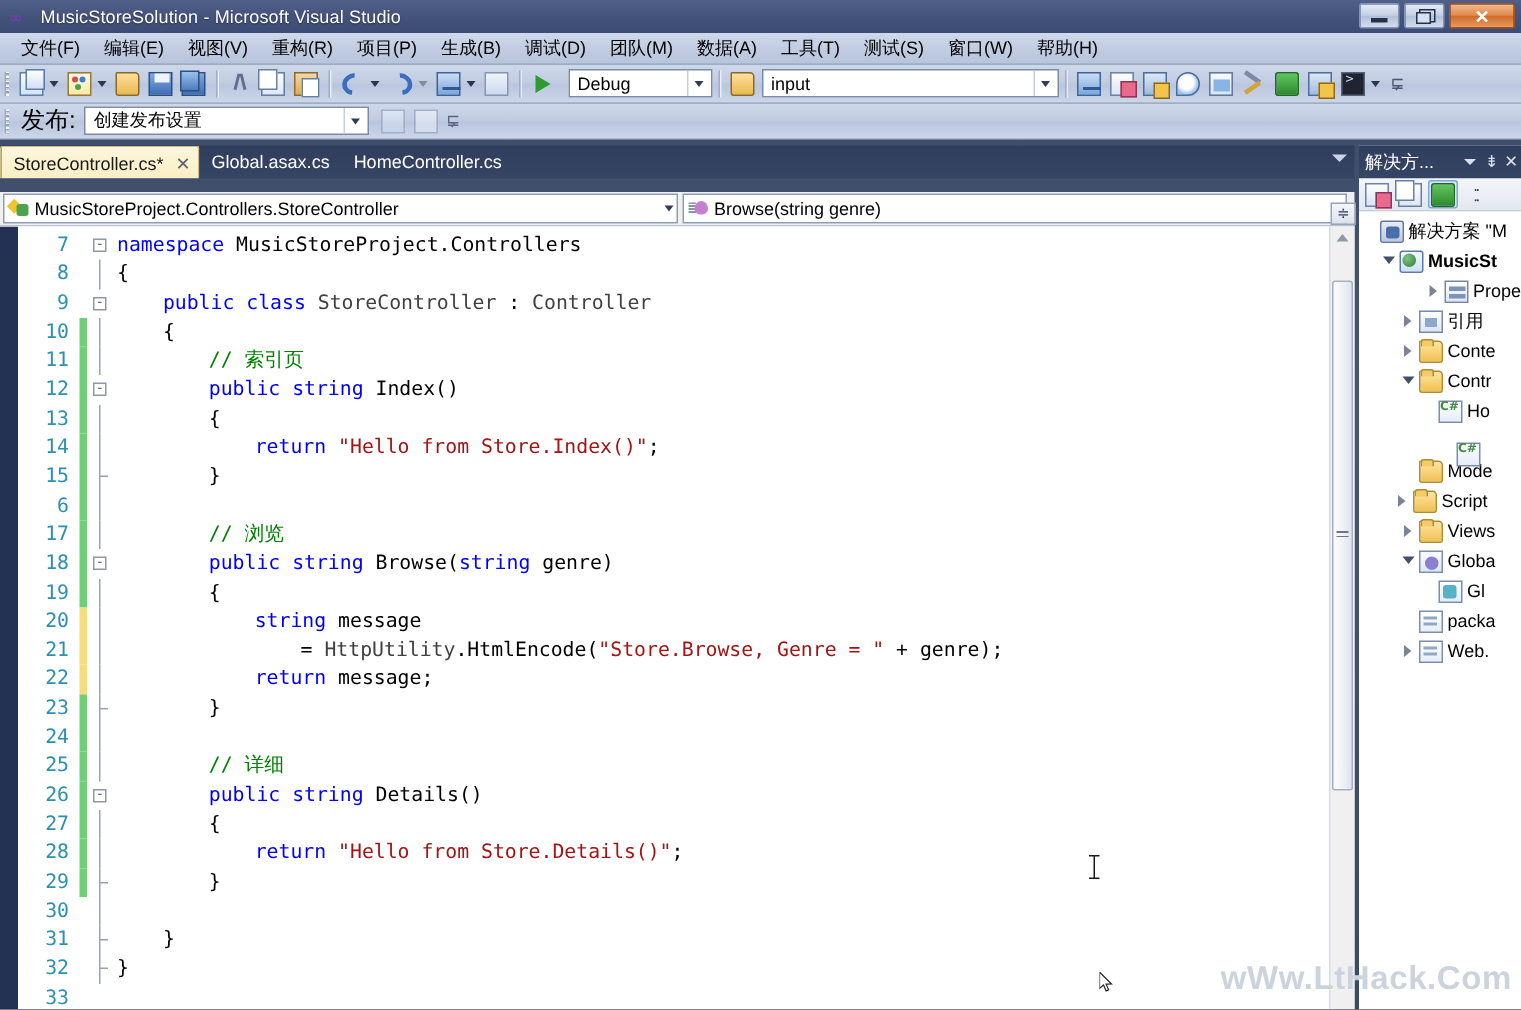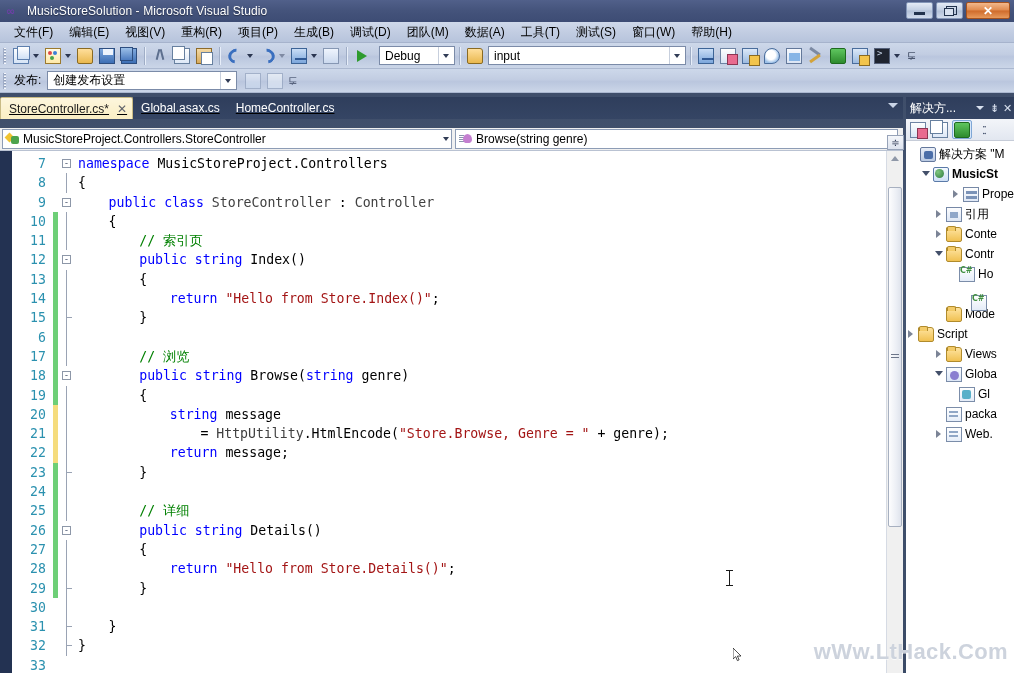--- a/index.html
+++ b/index.html
@@ -97,21 +97,21 @@
     font-size:12px; color:#000; padding:0 2px 0 5px;
   }
   .combo .arrow {
     width:14px;height:17px;display:flex;align-items:center;justify-content:center;
     border-left:1px solid #c7cfdd;
   }
   .combo .arrow i {
     width:0;height:0;border-left:3.5px solid transparent;border-right:3.5px solid transparent;
     border-top:4px solid #313c55; display:block;
   }
-  .pub-label { font-size:12px;color:#000;margin:0 6px 0 4px;white-space:nowrap; }
+  .pub-label { font-size:16px;color:#000;margin:0 6px 0 4px;white-space:nowrap; }
   .run-tri { width:0;height:0;border-top:6px solid transparent;border-bottom:6px solid transparent;border-left:10px solid #2e9b2e; }
 
   
   .ic { width:16px;height:16px;position:relative;display:block; }
   .ic-page { background:linear-gradient(180deg,#fbfdff,#d6e4f6); border:1px solid #5d7fae; }
   .ic-page:after{content:"";position:absolute;left:3px;top:-3px;width:11px;height:12px;background:linear-gradient(180deg,#ffffff,#cfe0f5);border:1px solid #5d7fae;}
   .ic-proj { background:linear-gradient(180deg,#fffbe8,#ffe9a8); border:1px solid #9b7a2e; }
   .ic-proj:after{content:"";position:absolute;left:2px;top:2px;width:4px;height:4px;background:#e04848;border-radius:50%;box-shadow:5px 0 0 #3d7fd6, 2px 5px 0 #49a349;}
   .ic-open { background:linear-gradient(180deg,#ffdf9c,#e9b84f); border:1px solid #8a6a22; border-radius:1px 3px 2px 2px; }
   .ic-save { background:linear-gradient(180deg,#7fa8dd,#3d6fb5); border:1px solid #2d4e80; }
@@ -147,21 +147,21 @@
   .ic-term { background:#1f2430; border:1px solid #55617a; }
   .ic-term:after{content:">";position:absolute;left:2px;top:-1px;color:#c9d6ea;font-size:9px;font-family:"DejaVu Sans Mono",monospace;}
   .ic-find { background:radial-gradient(circle at 6px 6px,#ffffff 40%,#9cc0e8 70%); border:1px solid #4a6d9c; border-radius:50% 50% 50% 0; }
   .ic-pubarrow { background:linear-gradient(180deg,#eef4fd,#c8d8ee); border:1px solid #8596b3; opacity:.55;}
   .ic-pubedit { background:linear-gradient(180deg,#fbfdff,#dde8f7); border:1px solid #8596b3; opacity:.55;}
 
   
   .tabstrip {
     position:absolute; left:0; top:97px; width:903px; height:22px;
     background: linear-gradient(180deg,#2f3e5c 0%, #354564 100%);
-    display:flex; align-items:flex-end;text-decoration:underline;
+    display:flex; align-items:flex-end;
   }
   .tab {
     height:22px; display:flex;align-items:center; padding:0 8px;
     font-size:12px; color:#ffffff; white-space:nowrap;
   }
   .tab.active {
     background: linear-gradient(180deg,#fdf6dd 0%, #faeec3 100%);
     color:#1a1a1a; border:1px solid #c9bb85; border-bottom:none;
     border-radius:2px 2px 0 0; position:relative; padding-right:4px;
   }
@@ -438,21 +438,21 @@
         <span class="ic ic-nav"></span>
       </div>
     <div class="caret"></div>
     <div class="tbtn">
         <span class="ic ic-nav2"></span>
       </div>
     <div class="tb-sep"></div>
     <div class="tbtn">
         <span class="run-tri"></span>
       </div>
-    <div class="combo" style="width:76px;margin-left:6px">
+    <div class="combo" style="width:96px;margin-left:6px">
       <span>Debug</span>
       <span class="arrow">
           <i></i>
         </span>
     </div>
     <div class="tb-sep"></div>
     <div class="tbtn">
         <span class="ic ic-open"></span>
       </div>
     <div class="combo" style="width:198px;margin-left:2px">
@@ -647,21 +647,21 @@
         <div class="tnode" style="padding-left: 41px; flex-direction: column;">
           <span class="texp"></span>
           <span class="ticon i-cs"></span>
           <span class="tlabel">St</span>
         </div>
         <div class="tnode" style="padding-left: 28px;">
           <span class="texp"></span>
           <span class="ticon i-folder"></span>
           <span class="tlabel">Mode</span>
         </div>
-        <div class="tnode" style="">
+        <div class="tnode" style=" margin-left: 24px;">
           <span class="texp closed"></span>
           <span class="ticon i-folder"></span>
           <span class="tlabel">Script</span>
         </div>
         <div class="tnode" style="padding-left: 28px;">
           <span class="texp closed"></span>
           <span class="ticon i-folder"></span>
           <span class="tlabel">Views</span>
         </div>
         <div class="tnode" style="padding-left: 28px;">

